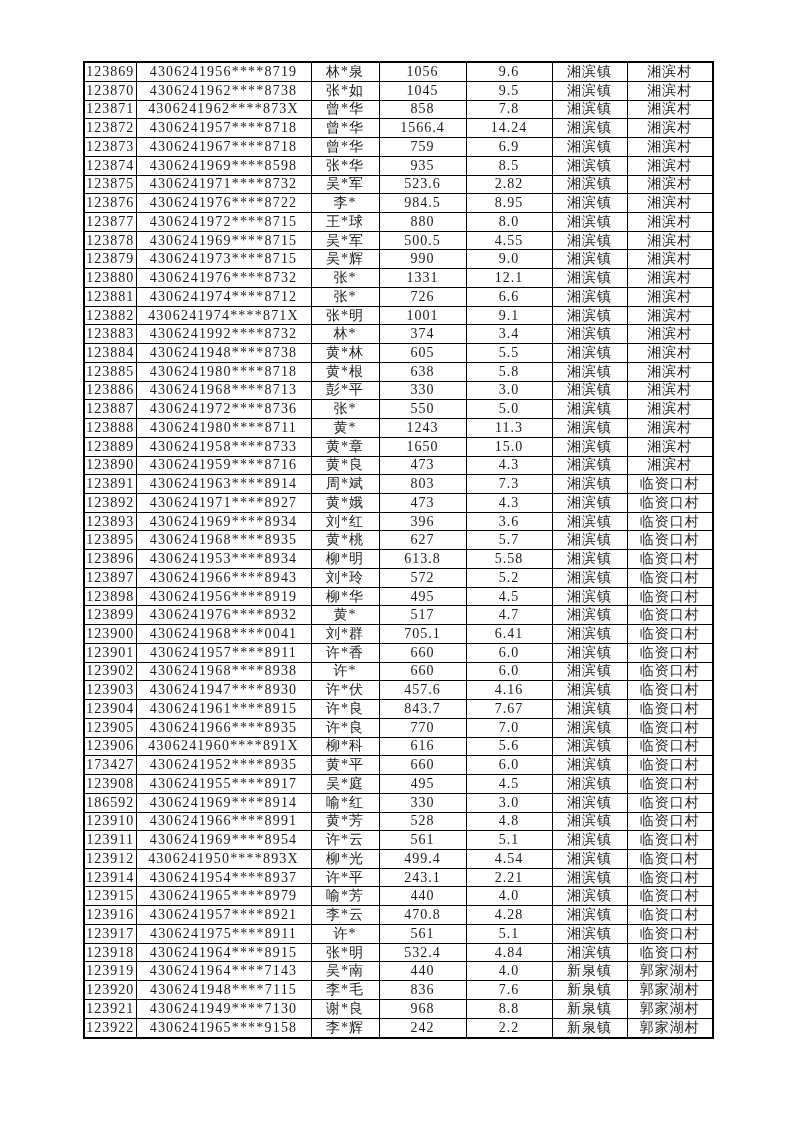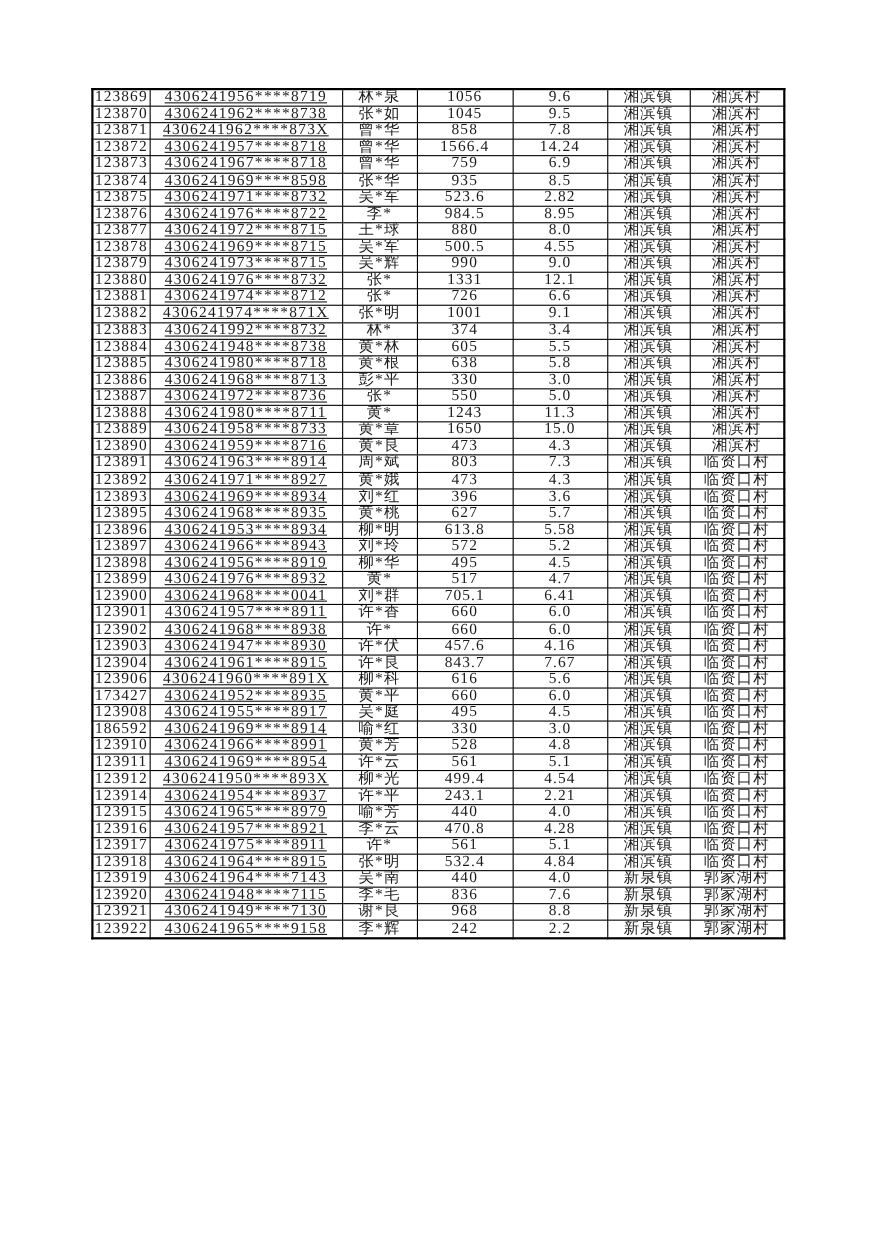--- a/index.html
+++ b/index.html
@@ -15,42 +15,41 @@
   }
   .sheet {
     position: relative;
     width: 794px;
     height: 1122px;
     background: var(--page-bg, #ffffff);
   }
   table.records {
     position: absolute;
     left: 83px;
-    top: 80px;
+    top: 61px;
     width: 629px;
-    height: 774px;
+    height: 978px;
     border-collapse: collapse;
     table-layout: fixed;
     border: 2px solid var(--line-color, #000000);
   }
   table.records td {
     border: 1.5px solid var(--line-color, #000000);
     padding: 0;
     text-align: center;
     vertical-align: middle;
     font-size: 14px;
     letter-spacing: 1px;
     color: var(--text-color, #1b1b1b);
     white-space: nowrap;
     overflow: hidden;
     line-height: 1;
   }
   table.records td.id-cell {
     letter-spacing: 1.2px;
-    text-decoration: underline;
   }
 </style>
 </head>
 <body>
 
 <div class="sheet">
   <table class="records">
     <colgroup>
       <col style="width:52px">
       <col style="width:175px">
@@ -370,20 +369,29 @@
         <tr>
           <td>123904</td>
           <td class="id-cell">4306241961****8915</td>
           <td>许*良</td>
           <td>843.7</td>
           <td>7.67</td>
           <td>湘滨镇</td>
           <td>临资口村</td>
         </tr>
         <tr>
+          <td>123905</td>
+          <td class="id-cell">4306241966****8935</td>
+          <td>许*良</td>
+          <td>770</td>
+          <td>7.0</td>
+          <td>湘滨镇</td>
+          <td>临资口村</td>
+        </tr>
+        <tr>
           <td>123906</td>
           <td class="id-cell">4306241960****891X</td>
           <td>柳*科</td>
           <td>616</td>
           <td>5.6</td>
           <td>湘滨镇</td>
           <td>临资口村</td>
         </tr>
         <tr>
           <td>173427</td>

